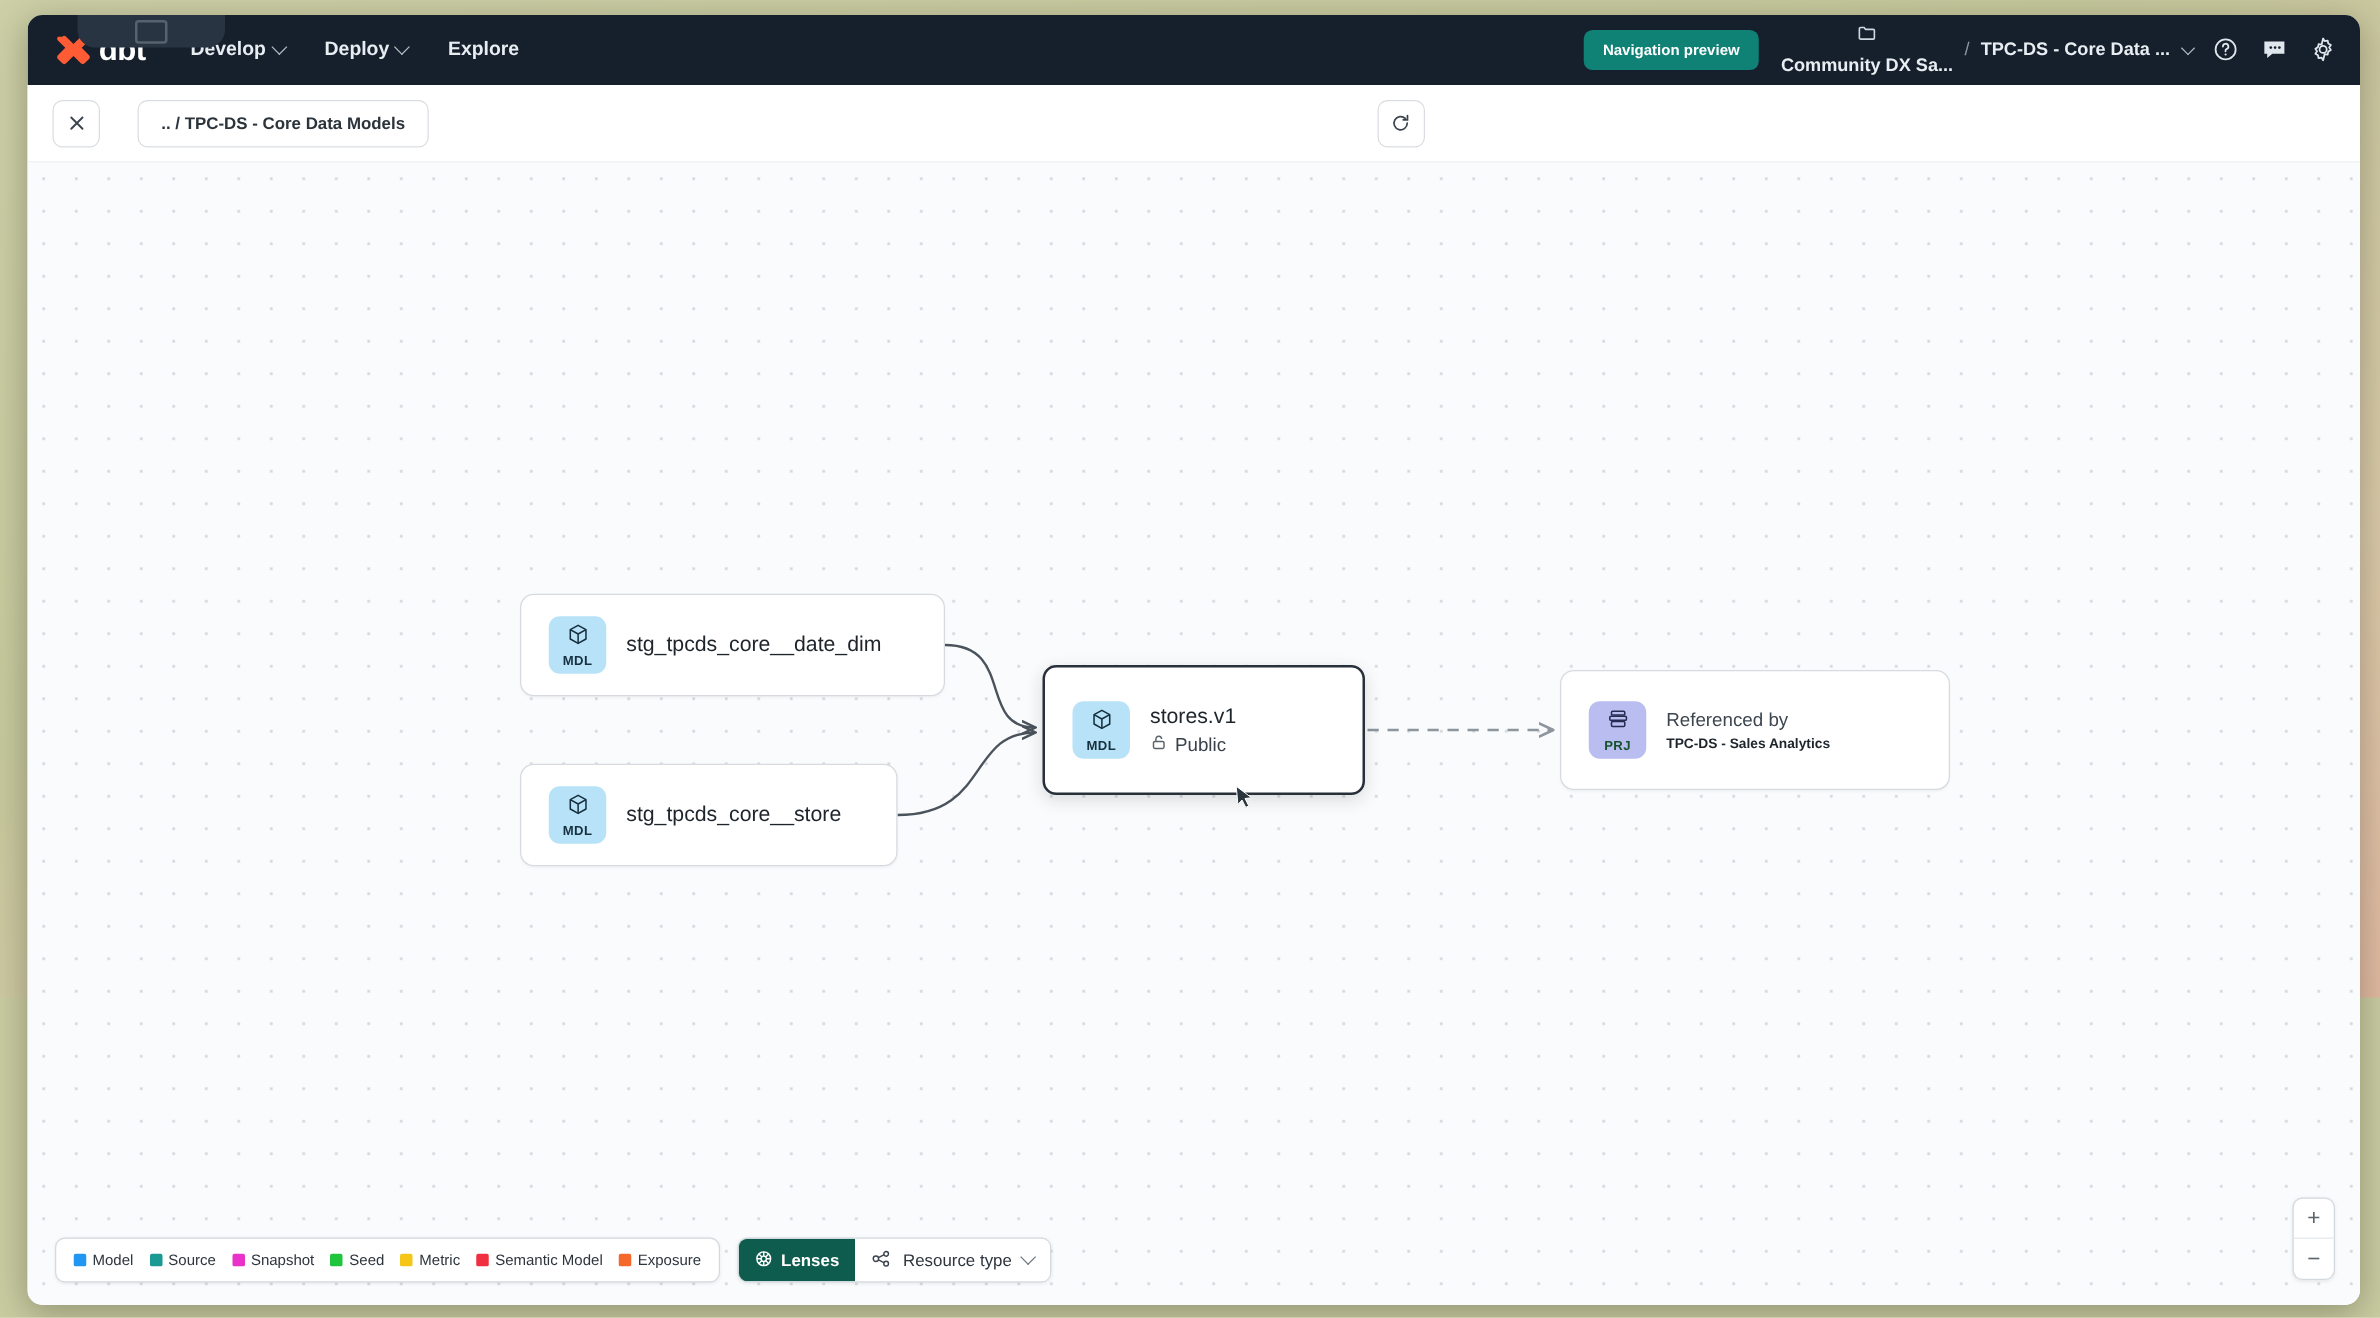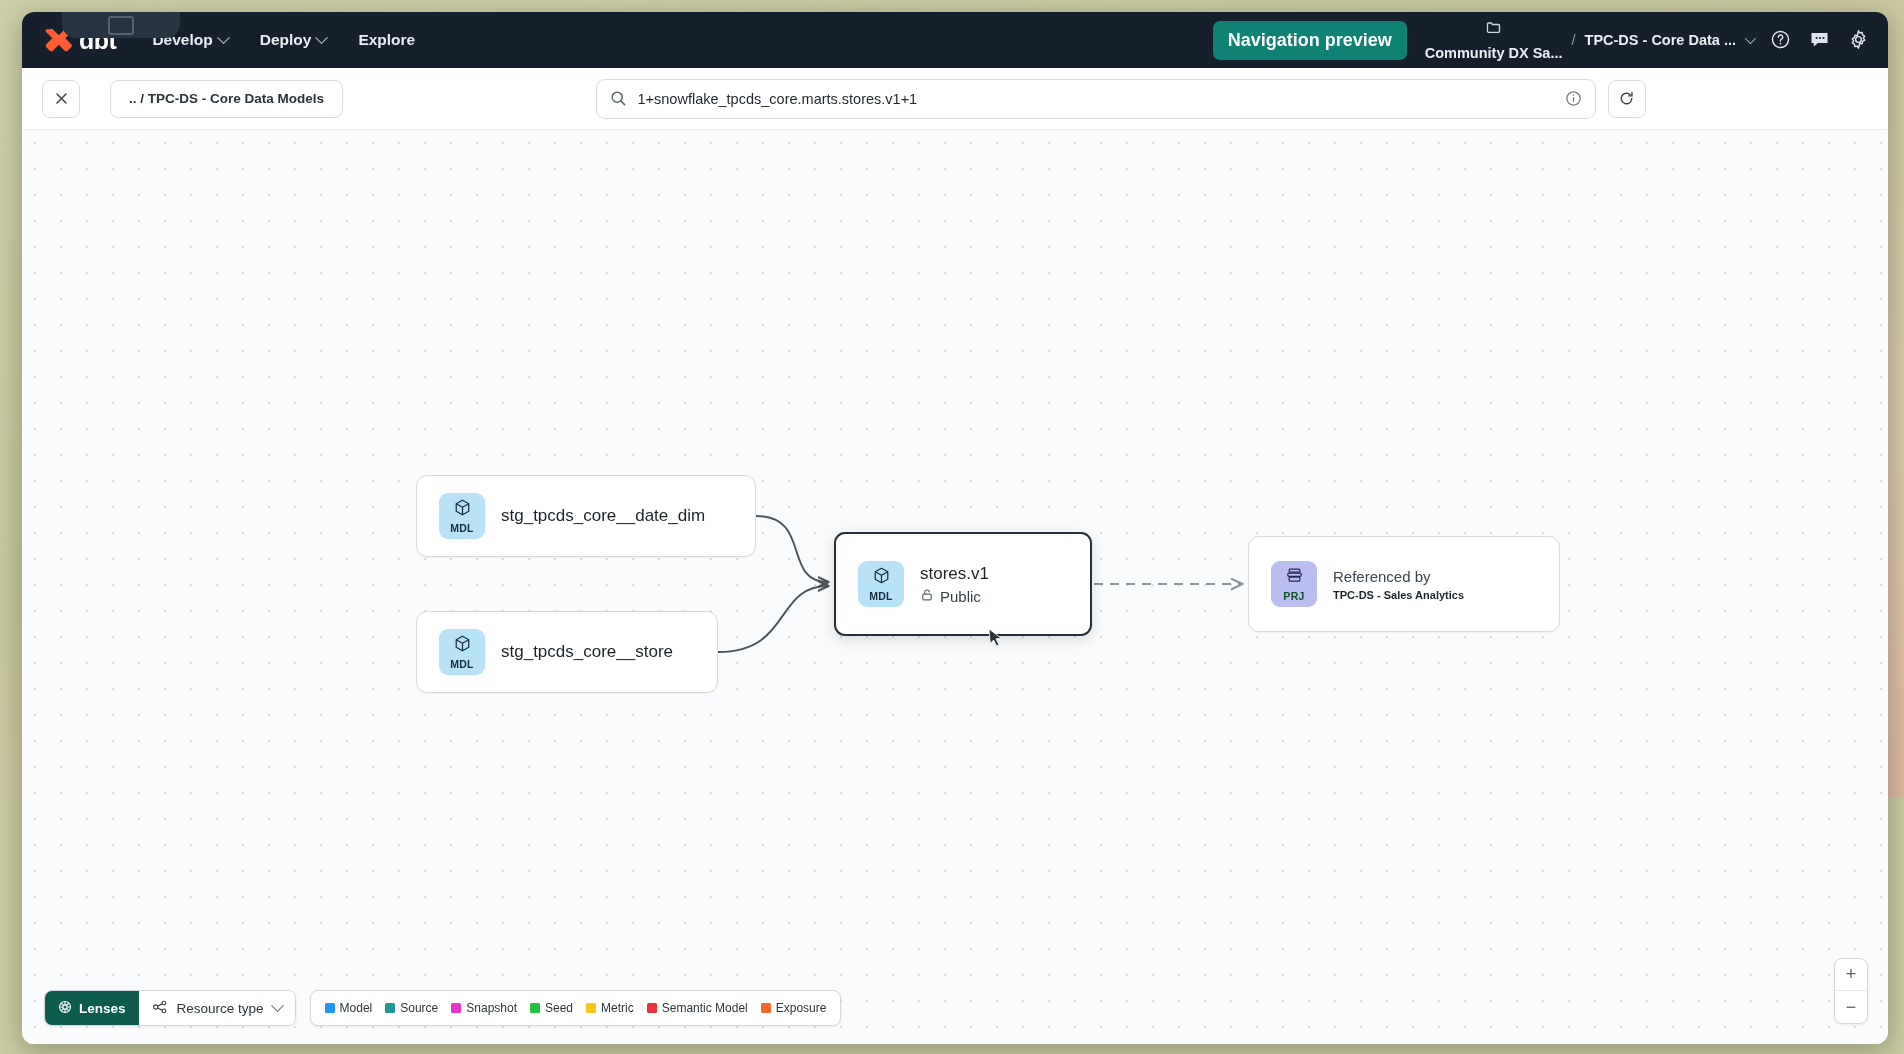--- a/index.html
+++ b/index.html
@@ -38,21 +38,21 @@
   .dbt-word { font-size: 25px; font-weight: 700; letter-spacing: -.5px; color: #fff; }
   .nav-item {
     font-size: 15.5px; font-weight: 600; color: #e8edf2;
     margin-right: 28px; display: flex; align-items: center; gap: 6px;
     cursor: pointer; padding: 6px 2px;
   }
   .chev { width: 9px; height: 9px; border-right: 1.8px solid #b7c2cd; border-bottom: 1.8px solid #b7c2cd; transform: rotate(45deg) translate(-2px,-2px); }
   .spacer { flex: 1; }
   #navpreview {
     background: #108175; color: #fff;
-    font-size: 18px; font-weight: 600;
+    font-size: 12px; font-weight: 600;
     padding: 9px 15px; border-radius: 7px; cursor: pointer;
     margin-right: 18px; white-space: nowrap;
   }
   .crumb {
     display: flex; align-items: center; gap: 7px;
     font-size: 14.5px; font-weight: 700; color: #e9eef3; cursor: pointer; white-space: nowrap; flex-direction: column;
   }
   .crumb-sep { color: #8b98a5; font-weight: 400; margin: 0 9px; font-size: 14.5px;}
   .crumb-plain { font-size: 14.5px; font-weight: 600; color: #e9eef3; cursor: pointer; white-space: nowrap;}
   .crumb-chev { width: 8px; height: 8px; border-right: 1.7px solid #aab6c2; border-bottom: 1.7px solid #aab6c2; transform: rotate(45deg) translateY(-2px); margin-left: 9px;}
@@ -240,35 +240,20 @@
 
   <div id="toolbar">
     <div class="sq-btn">
       <svg width="15" height="15" viewBox="0 0 16 16" stroke="#3b444d" stroke-width="1.6" stroke-linecap="round">
         <path d="M3.2 3.2l9.6 9.6M12.8 3.2l-9.6 9.6"></path>
       </svg>
     </div>
     <div id="breadcrumb-pill">.. / TPC-DS - Core Data Models</div>
 
     <div id="searchwrap">
-      <div id="searchbox">
-        <span class="s-icon">
-          <svg width="17" height="17" viewBox="0 0 18 18" fill="none" stroke="#5f686f" stroke-width="1.6" stroke-linecap="round">
-            <circle cx="7.6" cy="7.6" r="5.3"></circle>
-                <path d="M11.5 11.5l4 4"></path>
-          </svg>
-        </span>
-        <input value="1+snowflake_tpcds_core.marts.stores.v1+1" style="">
-        <span class="s-icon">
-          <svg width="17" height="17" viewBox="0 0 18 18" fill="none" stroke="#7b848c" stroke-width="1.4">
-            <circle cx="9" cy="9" r="7"></circle>
-                <path d="M9 5.3v.2M9 8.1v4.3" stroke-linecap="round"></path>
-          </svg>
-        </span>
-      </div>
       <div class="sq-btn">
         <svg width="17" height="17" viewBox="0 0 18 18" fill="none" stroke="#3b444d" stroke-width="1.5" stroke-linecap="round">
           <path d="M14.6 9a5.6 5.6 0 1 1-1.7-4"></path>
               <path d="M14.8 2.6v3.6h-3.6"></path>
         </svg>
       </div>
     </div>
   </div>
 
   <div id="canvas">
@@ -355,20 +340,51 @@
         <span class="node-kicker">Referenced by</span>
         <span class="node-strong">TPC-DS - Sales Analytics</span>
       </div>
     </div>
 
     <svg id="cursor" width="16" height="22" viewBox="0 0 16 22">
       <path d="M1 1l12.2 9.2-5.2.6 3 5.9-2.4 1.2-3-5.9-3.3 3.6z" fill="#2b333b" stroke="#fff" stroke-width=".8"></path>
     </svg>
 
     <div id="bottombar">
+      <div id="legend">
+        <div class="legend-item">
+          <span class="swatch" style="background:#2196f3"></span>
+          <span>Model</span>
+        </div>
+        <div class="legend-item">
+          <span class="swatch" style="background:#1a9a92"></span>
+          <span>Source</span>
+        </div>
+        <div class="legend-item">
+          <span class="swatch" style="background:#e832c8"></span>
+          <span>Snapshot</span>
+        </div>
+        <div class="legend-item">
+          <span class="swatch" style="background:#21c53d"></span>
+          <span>Seed</span>
+        </div>
+        <div class="legend-item">
+          <span class="swatch" style="background:#f5c518"></span>
+          <span>Metric</span>
+        </div>
+        <div class="legend-item">
+          <span class="swatch" style="background:#f03040"></span>
+          <span>Semantic Model</span>
+        </div>
+        <div class="legend-item">
+          <span class="swatch" style="background:#f4682c"></span>
+          <span>Exposure</span>
+        </div>
+      </div>
+
       <div id="lensgroup">
         <div id="lenses-btn">
           <span>
             <svg width="14" height="14" viewBox="0 0 16 16" fill="none" stroke="#fff" stroke-width="1.3">
               <circle cx="8" cy="8" r="6.3"></circle>
                   <circle cx="8" cy="8" r="2.4"></circle>
               <path d="M8 1.7v3.9M8 10.4v3.9M1.7 8h3.9M10.4 8h3.9M3.6 3.6l2.7 2.7M9.7 9.7l2.7 2.7M12.4 3.6L9.7 6.3M6.3 9.7l-2.7 2.7"></path>
             </svg>
           </span>
           <span>Lenses</span>
@@ -379,51 +395,20 @@
               <circle cx="4.2" cy="9" r="2.4"></circle>
                   <circle cx="13.4" cy="4.6" r="2.1"></circle>
                   <circle cx="13.4" cy="13.4" r="2.1"></circle>
               <path d="M6.4 7.9l4.9-2.4M6.4 10.1l4.9 2.4"></path>
             </svg>
           </span>
           <span>Resource type</span>
           <span class="chev" style="border-color:#6b747c;"></span>
         </div>
       </div>
-
-      <div id="legend">
-        <div class="legend-item">
-          <span class="swatch" style="background:#2196f3"></span>
-          <span>Model</span>
-        </div>
-        <div class="legend-item">
-          <span class="swatch" style="background:#1a9a92"></span>
-          <span>Source</span>
-        </div>
-        <div class="legend-item">
-          <span class="swatch" style="background:#e832c8"></span>
-          <span>Snapshot</span>
-        </div>
-        <div class="legend-item">
-          <span class="swatch" style="background:#21c53d"></span>
-          <span>Seed</span>
-        </div>
-        <div class="legend-item">
-          <span class="swatch" style="background:#f5c518"></span>
-          <span>Metric</span>
-        </div>
-        <div class="legend-item">
-          <span class="swatch" style="background:#f03040"></span>
-          <span>Semantic Model</span>
-        </div>
-        <div class="legend-item">
-          <span class="swatch" style="background:#f4682c"></span>
-          <span>Exposure</span>
-        </div>
-      </div>
     </div>
 
     <div id="zoomctl">
       <div class="zbtn">+</div>
       <div class="zbtn">−</div>
     </div>
 
   </div>
 </div>
 </div>

